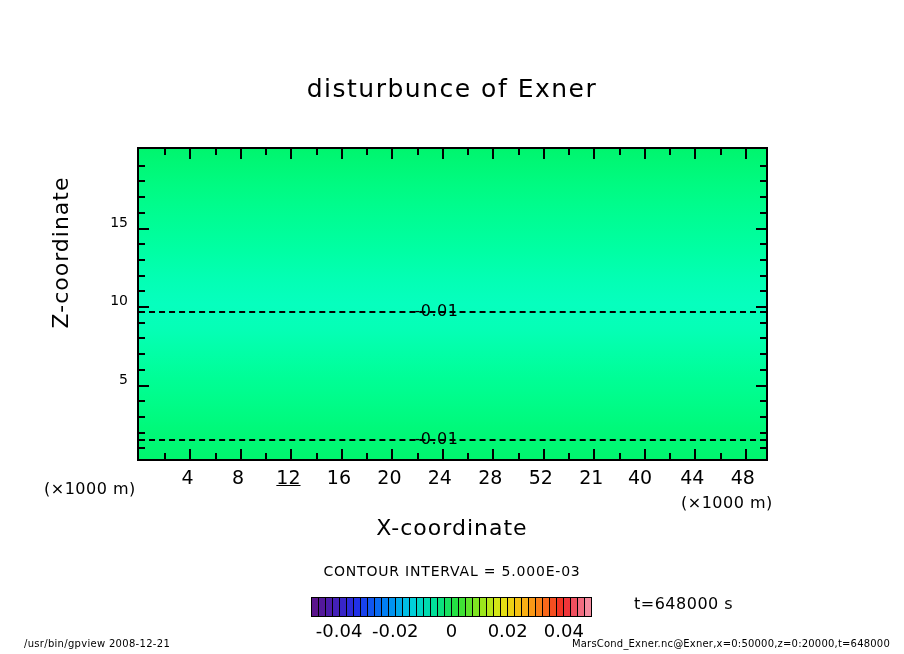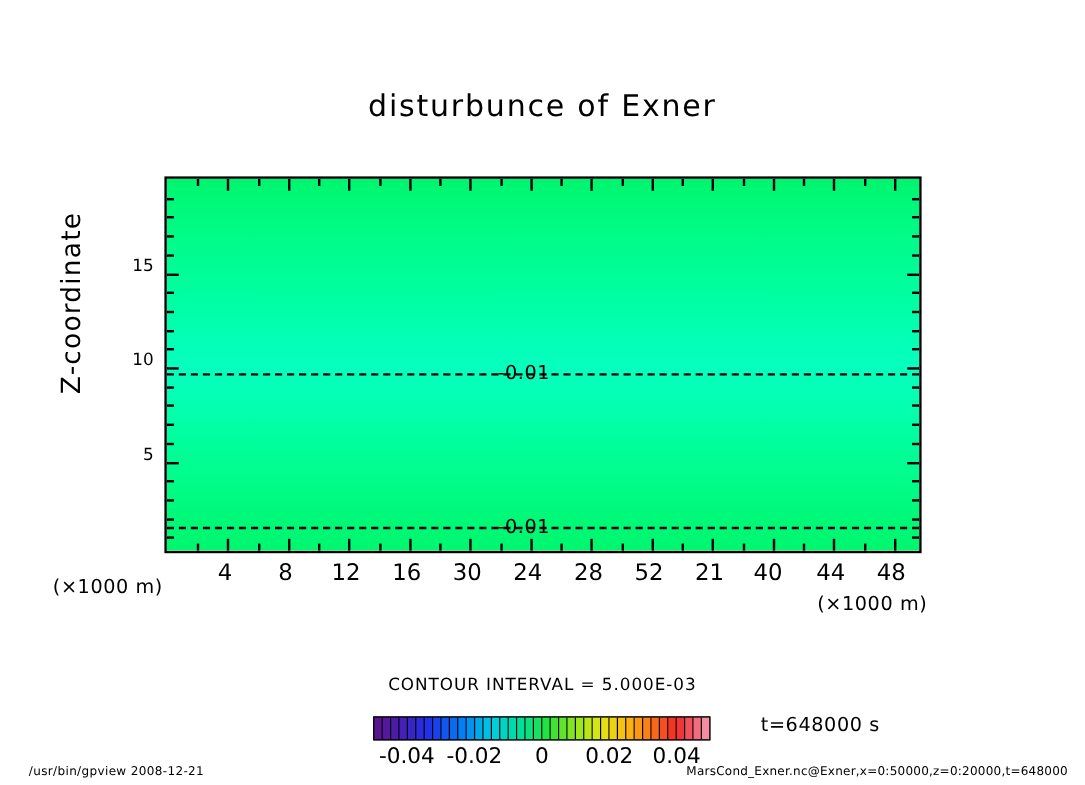--- a/index.html
+++ b/index.html
@@ -346,40 +346,41 @@
         <div class="tick tick-y minor" style="top: 31.4px;"></div>
         <div class="tick tick-y-right minor" style="top: 31.4px;"></div>
         <div class="tick tick-y minor" style="top: 15.7px;"></div>
         <div class="tick tick-y-right minor" style="top: 15.7px;"></div>
       </div>
   </div>
 
   <div id="xtick-labels">
       <div class="xtick-label" style="left: 187.48px;">4</div>
       <div class="xtick-label" style="left: 237.96px;">8</div>
-      <div class="xtick-label" style="left: 288.44px;">12</div>
+      <div class="xtick-label" style="left: 288.44px; text-decoration: underline;">12</div>
       <div class="xtick-label" style="left: 338.92px;">16</div>
-      <div class="xtick-label" style="left: 389.4px;">30</div>
+      <div class="xtick-label" style="left: 389.4px;">20</div>
       <div class="xtick-label" style="left: 439.88px;">24</div>
       <div class="xtick-label" style="left: 490.36px;">28</div>
       <div class="xtick-label" style="left: 540.84px;">52</div>
       <div class="xtick-label" style="left: 591.32px;">21</div>
       <div class="xtick-label" style="left: 640px;">40</div>
       <div class="xtick-label" style="left: 692.28px;">44</div>
       <div class="xtick-label" style="left: 742.76px;">48</div>
     </div>
   <div id="ytick-labels">
       <div class="ytick-label" style="top: 382.5px;">5</div>
       <div class="ytick-label" style="top: 304px;">10</div>
       <div class="ytick-label" style="top: 225.5px;">15</div>
     </div>
 
   <div id="x-unit-left">(×1000 m)</div>
   <div id="x-unit-right">(×1000 m)</div>
 
+  <div id="x-axis-label">X-coordinate</div>
   <div id="y-axis-label">Z-coordinate</div>
 
   <div id="contour-interval">CONTOUR INTERVAL = 5.000E-03</div>
 
   <div id="colorbar-wrap">
     <div id="colorbar">
         <div class="cb-cell" style="background: rgb(90, 20, 140);"></div>
         <div class="cb-cell" style="background: rgb(83, 24, 155);"></div>
         <div class="cb-cell" style="background: rgb(75, 27, 169);"></div>
         <div class="cb-cell" style="background: rgb(67, 32, 184);"></div>

